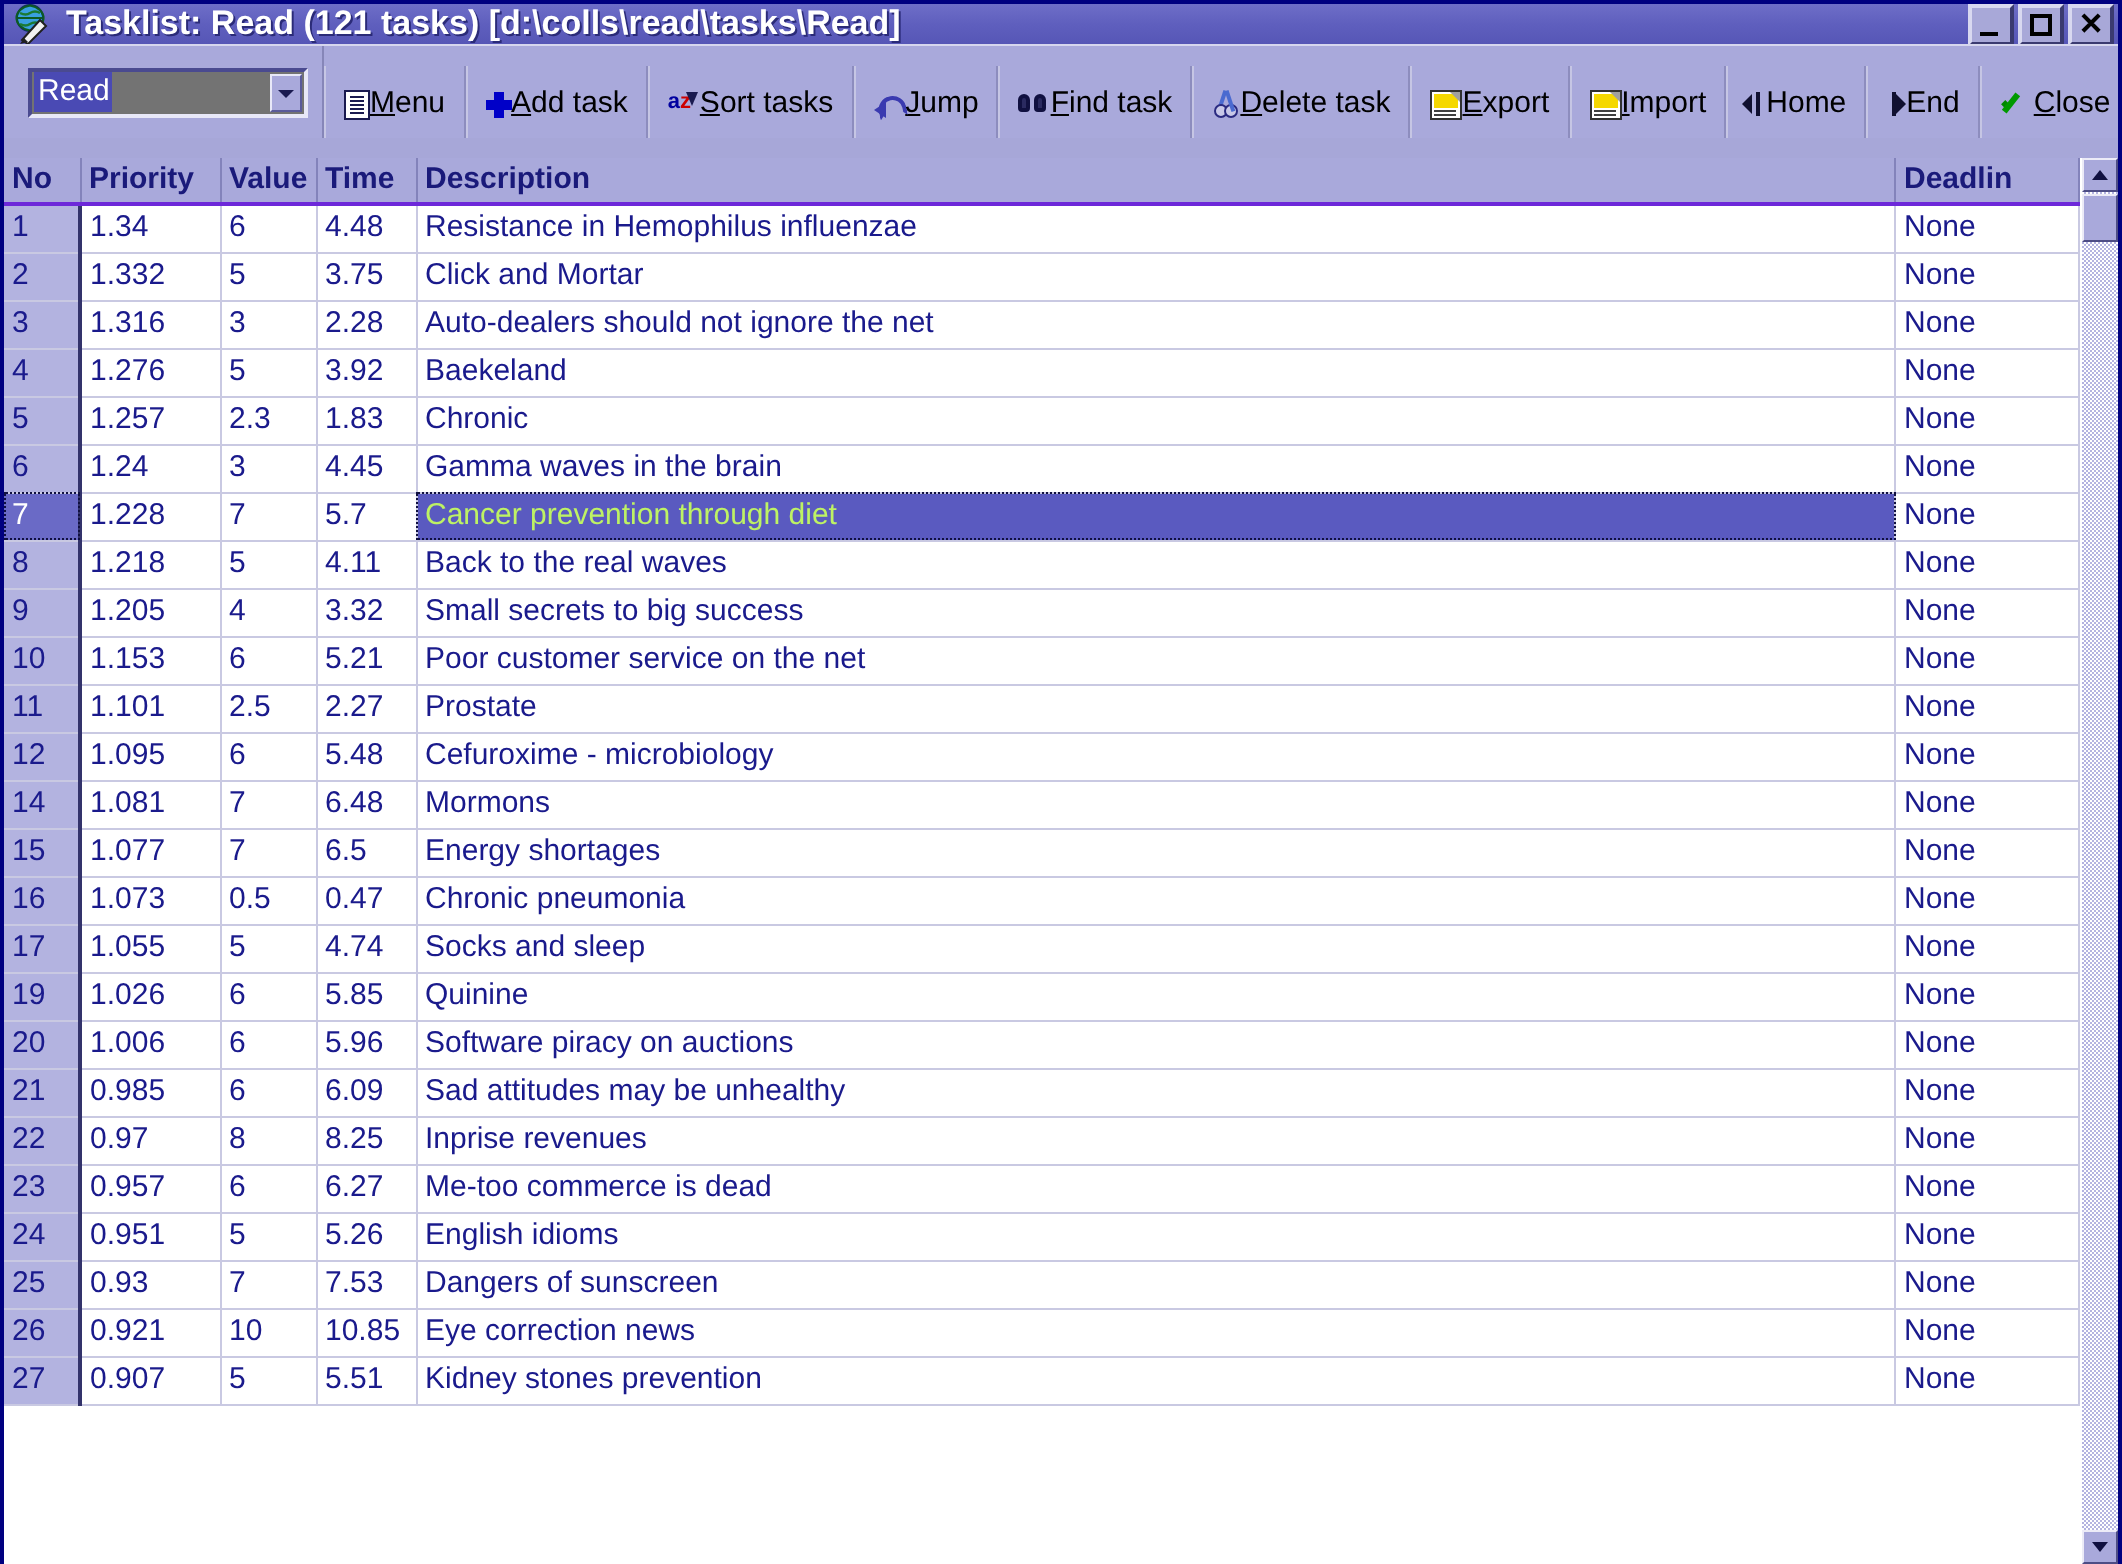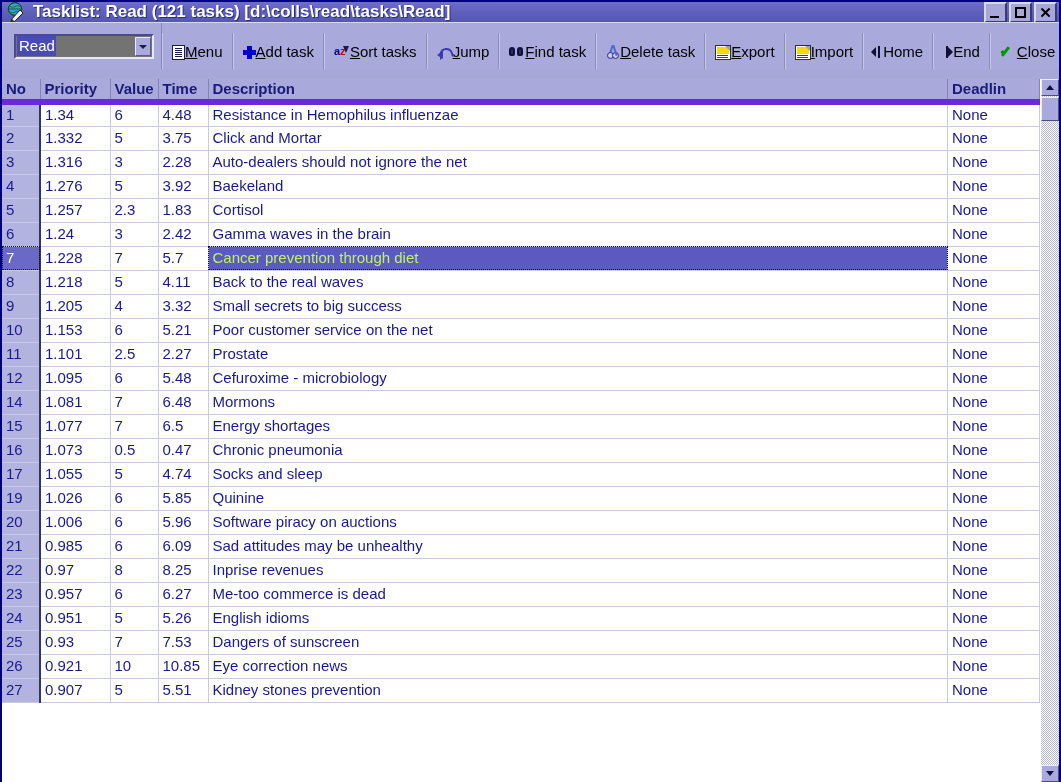--- a/index.html
+++ b/index.html
@@ -374,21 +374,21 @@
     font-family: "Liberation Sans", sans-serif;
   }
   table.grid th {
     background: #a9a9db;
     color: #1a1a7a;
     font-size: 15px;
     font-weight: bold;
     text-align: left;
     padding: 1px 0 2px 4px;
     border-right: 1px solid #8383bb;
-    border-bottom: 6px solid #6d28d9;
+    border-bottom: 2px solid #6d28d9;
     box-sizing: border-box;
     height: 23px;
     white-space: nowrap;
     overflow: hidden;
     cursor: default;
   }
   table.grid td {
     font-size: 15px;
     color: #1a1a8c;
     padding: 1px 0 2px 4px;
@@ -660,28 +660,28 @@
               <td class="c-val">5</td>
               <td class="c-time">3.92</td>
               <td class="c-desc">Baekeland</td>
               <td class="c-dl">None</td>
             </tr>
             <tr>
               <td class="c-no">5</td>
               <td class="c-pri">1.257</td>
               <td class="c-val">2.3</td>
               <td class="c-time">1.83</td>
-              <td class="c-desc">Cortisol</td>
+              <td class="c-desc">Chronic</td>
               <td class="c-dl">None</td>
             </tr>
             <tr>
               <td class="c-no">6</td>
               <td class="c-pri">1.24</td>
               <td class="c-val">3</td>
-              <td class="c-time">2.42</td>
+              <td class="c-time">4.45</td>
               <td class="c-desc">Gamma waves in the brain</td>
               <td class="c-dl">None</td>
             </tr>
             <tr class="sel">
               <td class="c-no">7</td>
               <td class="c-pri">1.228</td>
               <td class="c-val">7</td>
               <td class="c-time">5.7</td>
               <td class="c-desc">Cancer prevention through diet</td>
               <td class="c-dl">None</td>

